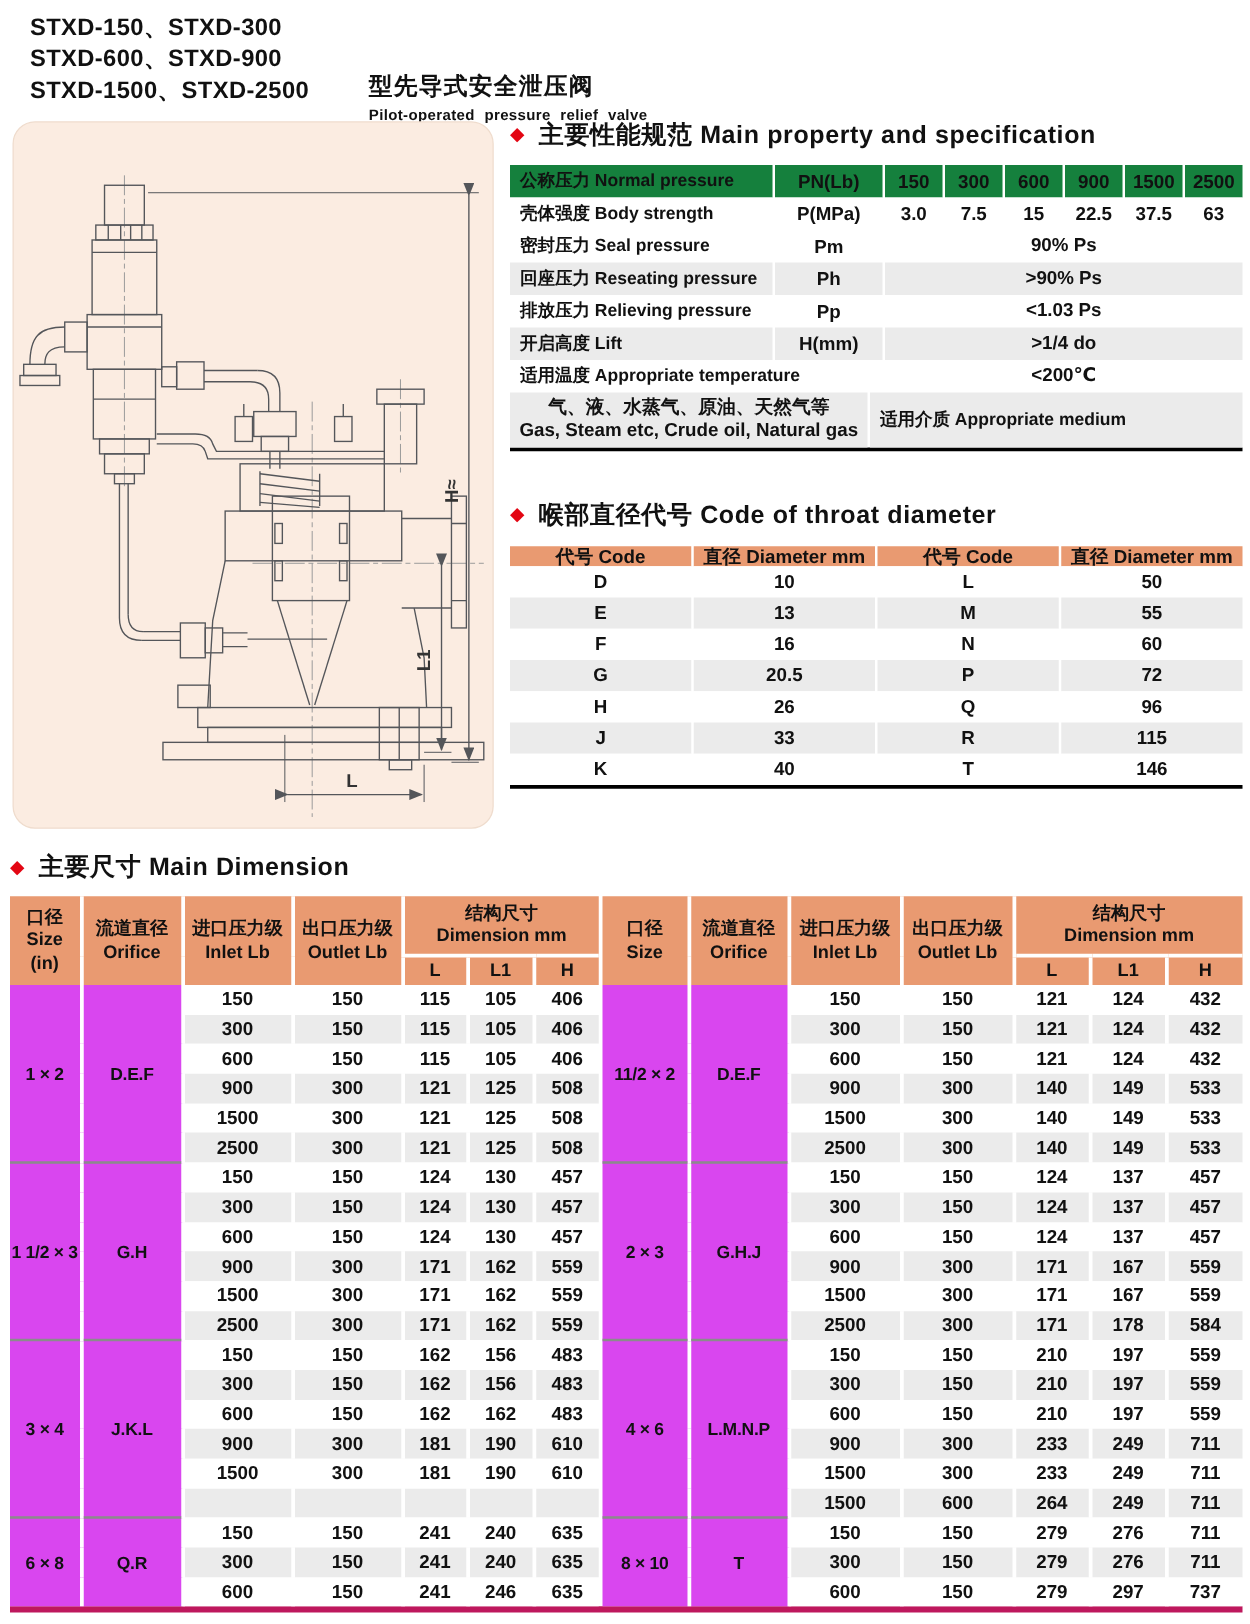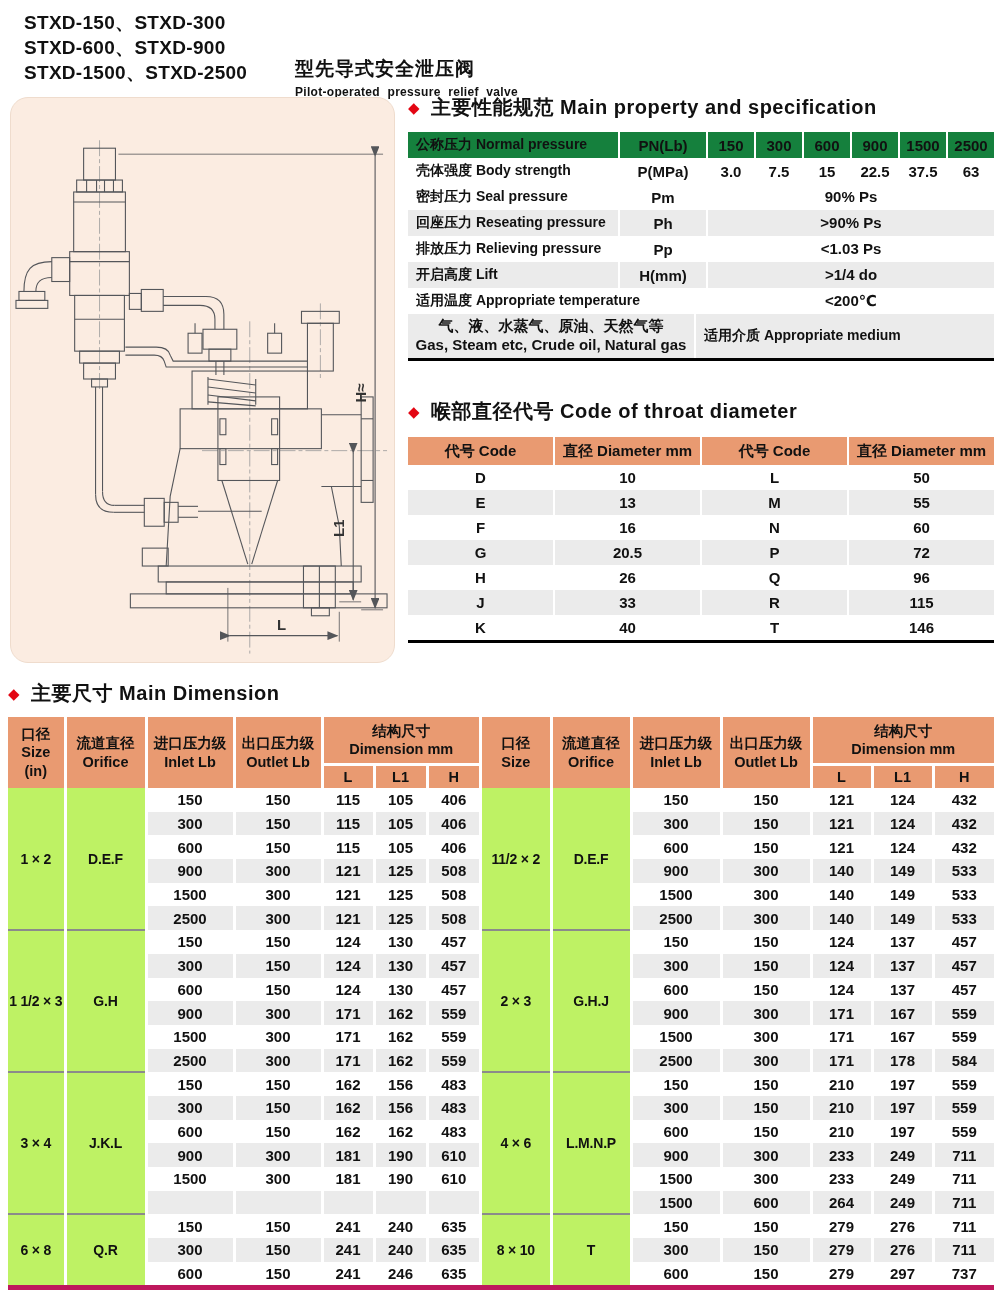--- a/index.html
+++ b/index.html
@@ -43,21 +43,21 @@
   .sc.val{flex:1;}
   .sc.spanv{flex:1;text-align:center;line-height:1.25;}
   .srow.orange .sc{background:#15803d;}
   .srow.gray .sc{background:#EBEBEB;}
   .srow.white .sc{background:#fff;}
 
   
   .throat-title{margin-top:37px;}
   .throat-table{margin-top:12px;border-bottom:3px solid #000;}
   .trow{display:flex;height:25px;}
-  .trow.head{height:28px;}
+  .trow.head{height:16px;}
   .tc{flex:1;display:flex;align-items:center;justify-content:center;margin-left:2px;
       font-weight:bold;font-size:15px;box-sizing:border-box;}
   .tc:first-child{margin-left:0;}
   .trow.head .tc{background:#E99A71;}
   .trow.gray .tc{background:#EBEBEB;}
   .trow.white .tc{background:#fff;}
 
   
   .dim-section{position:absolute;left:8px;top:680px;width:986px;}
   .dim-wrap{display:flex;gap:3px;margin-top:10px;border-bottom:5px solid #be185d;}
@@ -66,21 +66,21 @@
     background:#E99A71;font-weight:bold;font-size:14.5px;padding:0;line-height:1.25;
     white-space:pre-line;vertical-align:middle;text-align:center;
   }
   table.dimtab th,table.dimtab td{border-left:3px solid #fff;}
   table.dimtab th.first,table.dimtab td.c-size{border-left:none;}
   table.dimtab th.top{height:46px;}
   table.dimtab th.sub{height:22px;border-top:3px solid #fff;}
   table.dimtab td{
     height:23.7px;text-align:center;font-weight:bold;font-size:15px;padding:0;
   }
-  table.dimtab td.merged{background:#bef264;border-bottom:2px solid #8b8b8b;font-size:14px;letter-spacing:-.2px;}
+  table.dimtab td.merged{background:#d946ef;border-bottom:2px solid #8b8b8b;font-size:14px;letter-spacing:-.2px;}
   table.dimtab td.merged.lastg{border-bottom:none;}
   table.dimtab tr.band td:not(.merged){background:#EBEBEB;}
   table.dimtab tr:not(.band) td:not(.merged){background:#fff;}
 </style>
 </head>
 <body>
 
 <div class="page-header">
   <div class="models">
     <div>STXD-150、STXD-300</div>

